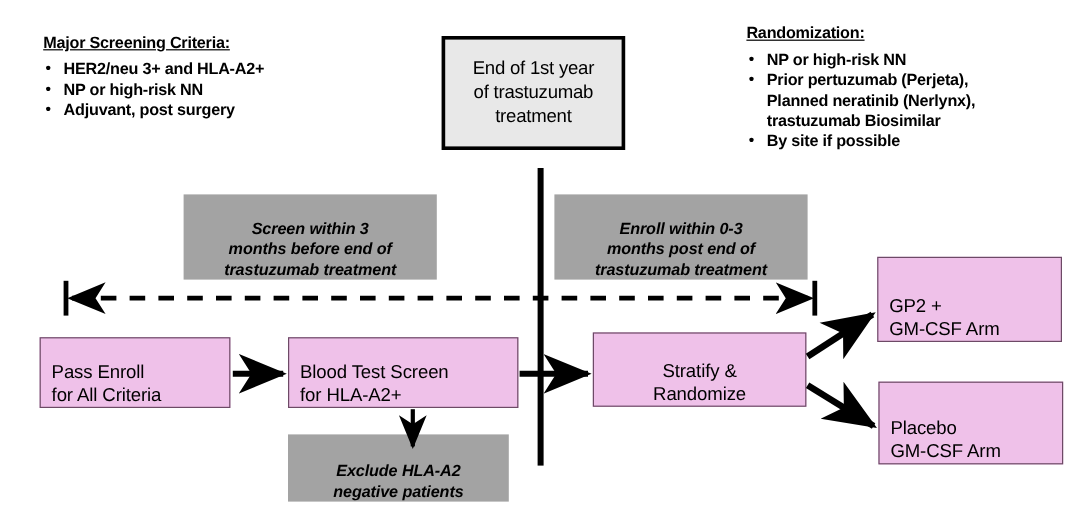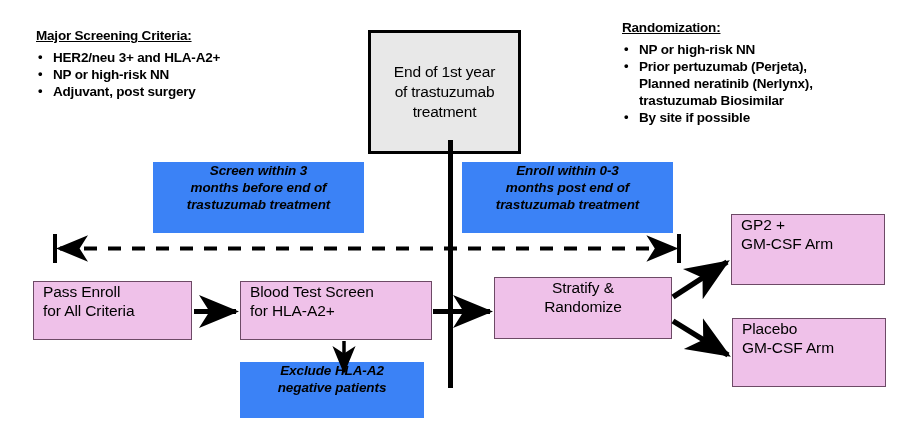--- a/index.html
+++ b/index.html
@@ -33,32 +33,32 @@
     position:absolute;left:2px;top:-1px;font-size:13px;
   }
   .bullets li .cont{display:block;padding-left:0;}
 
   
   .pinkbox{
     background:#efc1e9;
     border:1.5px solid #6d4a66;
     box-sizing:border-box;
     display:flex;
-    align-items:flex-start;
+    align-items:flex-end;
     font-size:15.5px;
     line-height:19px;
     letter-spacing:-0.1px;
   }
   .pinkbox .inner{width:100%;padding:0 9px;}
   .pinkbox.center .inner{text-align:center;padding:0 6px;}
 
   .graybox{
-    background:#3b82f6;
+    background:#a3a3a3;
     box-sizing:border-box;
-    display:flex;align-items:flex-start;justify-content:center;
+    display:flex;align-items:flex-end;justify-content:center;
     font-size:13.5px;
     font-style:italic;
     font-weight:bold;
     line-height:17px;
     text-align:center;
     letter-spacing:-0.1px;
   }
 
   .endbox{
     background:#e8e8e8;
@@ -111,21 +111,21 @@
         <span class="cont">Planned neratinib (Nerlynx),</span>
         <span class="cont">trastuzumab Biosimilar</span>
       </li>
       <li>
         <span class="bul">•</span>
         <span>By site if possible</span>
       </li>
     </ul>
   </div>
 
-  <div class="abs endbox" style="left:368px;top:30px;width:153px;height:124px;">
+  <div class="abs endbox" style="left:368px;top:30px;width:153px;height:95px;">
     <div>
       <div>End of 1st year</div>
       <div>of trastuzumab</div>
       <div>treatment</div>
     </div>
   </div>
 
   <div class="abs vline" style="left:448px;top:140px;width:5px;height:248px;"></div>
 
   <div class="abs graybox" style="left:153px;top:162px;width:211px;height:71px;">

